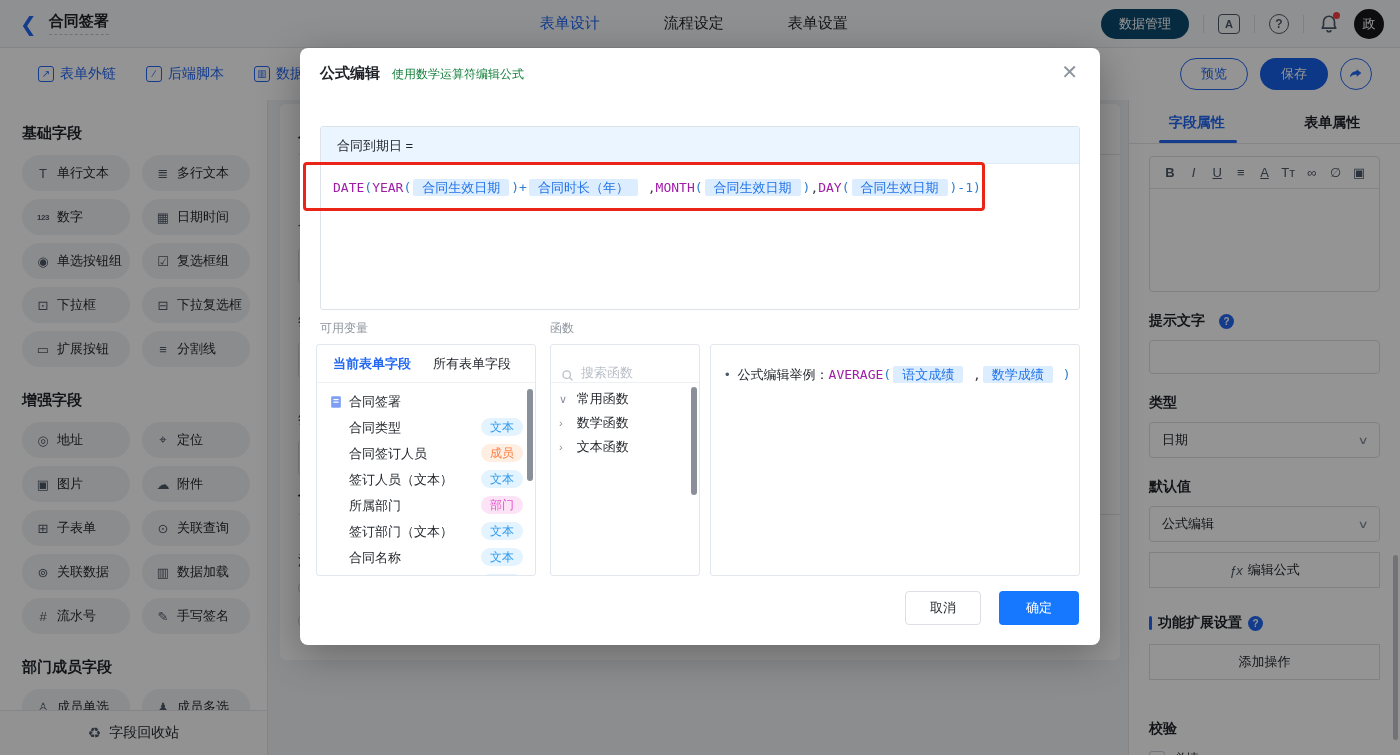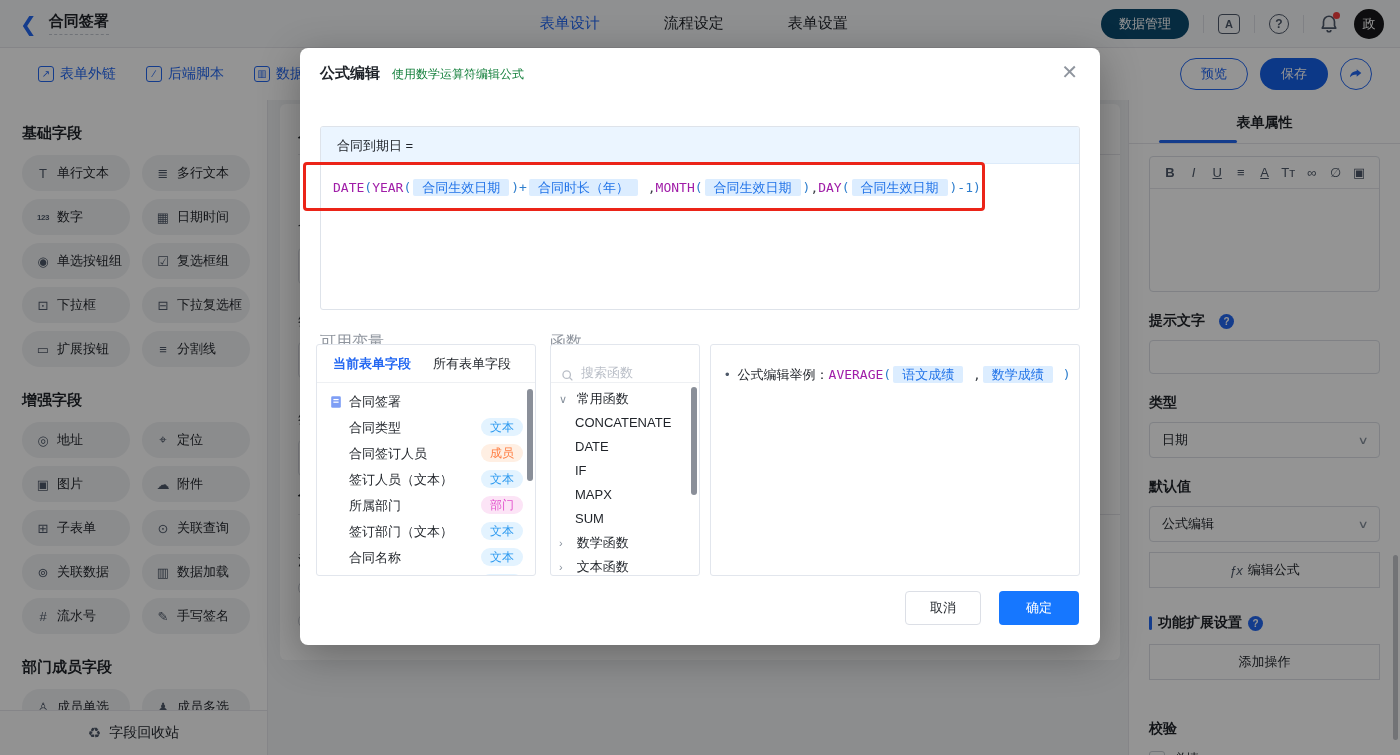--- a/index.html
+++ b/index.html
@@ -110,21 +110,21 @@
   .fbox-body { padding:13px 12px; font-family:"DejaVu Sans Mono","Liberation Mono",monospace; font-size:13px; line-height:22px; }
   .tok { white-space:pre; }
   .tok[data-type="fn"] { color:#a01da8; }
   .tok[data-type="op"] { color:#2e7ecd; }
   .tok[data-type="comma"] { color:#3a3f46; }
   .tok[data-type="field"] { background:#dcedff; color:#2173e8; padding:1px 9px; border-radius:2px; margin:0 2px;
     font-family:"Liberation Sans","DejaVu Sans",sans-serif; }
   .redbox { position:absolute; left:3px; top:114px; width:682px; height:49px; border:3px solid #eb2418;
     border-radius:4px; z-index:5; pointer-events:none; }
 
-  .panel-label { position:absolute; top:272px; font-size:16px; color:#8f959e;margin-top:12px; }
+  .panel-label { position:absolute; top:272px; font-size:12px; color:#8f959e; }
   .panel { position:absolute; top:296px; height:232px; border:1px solid #e2e6ed; border-radius:3px; background:#fff; overflow:hidden; }
   #varpanel { left:16px; width:220px; }
   #fnpanel { left:250px; width:150px; }
   #helppanel { left:410px; width:370px; }
 
   .vp-tabs { height:38px; border-bottom:1px solid #eef0f3; display:flex; align-items:center; font-size:13px; }
   .vp-tab { margin-left:16px; cursor:pointer; font-weight:600; }
   .vp-tab.active { color:#2468f2; }
   .vp-tab.inactive { font-weight:400; margin-left:22px; }
   .vp-list { position:relative; height:194px; overflow:hidden; padding-top:6px; }
@@ -357,20 +357,21 @@
       <div class="cv-label cv-section" style="top:384px" data-name="form-section-label">合</div>
       <div class="cv-line" style="top:410px" data-name="divider"></div>
       <div class="cv-label" style="top:448px" data-name="form-field-label">法</div>
       <div class="cv-radio" style="top:476px" data-name="radio-button"></div>
       <div class="cv-radio" style="top:509px" data-name="radio-button"></div>
     </div>
   </div>
 
   <div class="props" data-name="properties-panel">
     <div class="p-tabs">
+      <span class="p-tab active" data-name="tab-field-properties">字段属性</span>
       <span class="p-tab" data-name="tab-form-properties">表单属性</span>
       <span class="p-underline" data-name="active-tab-underline"></span>
     </div>
     <div class="p-body">
       <div class="editor-box" data-name="rich-text-editor">
         <div class="editor-tools">
 
         <span class="tool glyph" data-name="bold-icon">B</span>
             <span class="tool glyph" data-name="italic-icon">I</span>
             <span class="tool glyph" data-name="underline-icon">U</span>
@@ -507,28 +508,20 @@
             <circle cx="7" cy="7" r="4.6" fill="none" stroke="#b9bec7" stroke-width="1.6"></circle>
             <line x1="10.5" y1="10.5" x2="14" y2="14" stroke="#b9bec7" stroke-width="1.6"></line>
           </svg>
         <span class="ph" data-name="search-placeholder">搜索函数</span>
       </div>
       <div class="fn-list">
         <div class="fn-group" data-name="function-group-common">
           <span class="tchev" data-name="chevron-down-icon">∨</span>
           <span>常用函数</span>
         </div>
-        <div>
-
-        <div class="fn-item" data-name="function-item">CONCATENATE</div>
-            <div class="fn-item" data-name="function-item">DATE</div>
-            <div class="fn-item" data-name="function-item">IF</div>
-            <div class="fn-item" data-name="function-item">MAPX</div>
-            <div class="fn-item" data-name="function-item">SUM</div>
-          </div>
         <div class="fn-group" data-name="function-group-math">
           <span class="tchev" data-name="chevron-right-icon">›</span>
           <span>数学函数</span>
         </div>
         <div class="fn-group" data-name="function-group-text">
           <span class="tchev" data-name="chevron-right-icon">›</span>
           <span>文本函数</span>
         </div>
       </div>
       <div class="fn-scroll" data-name="scrollbar-thumb"></div>

